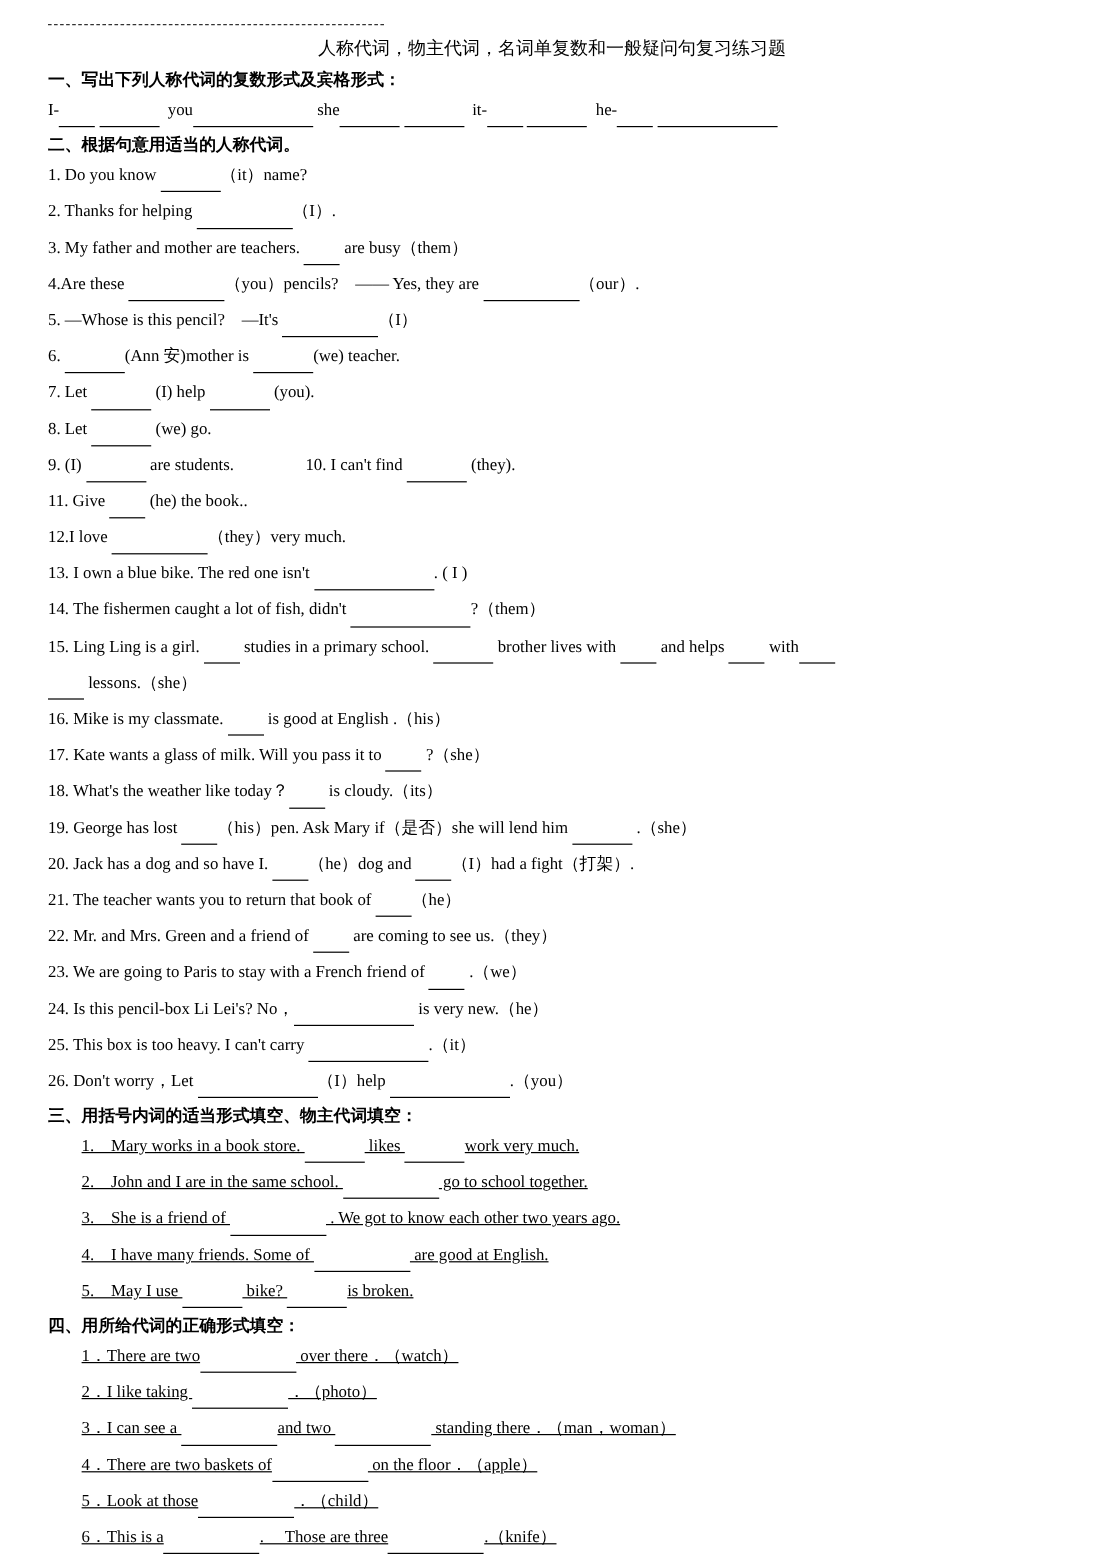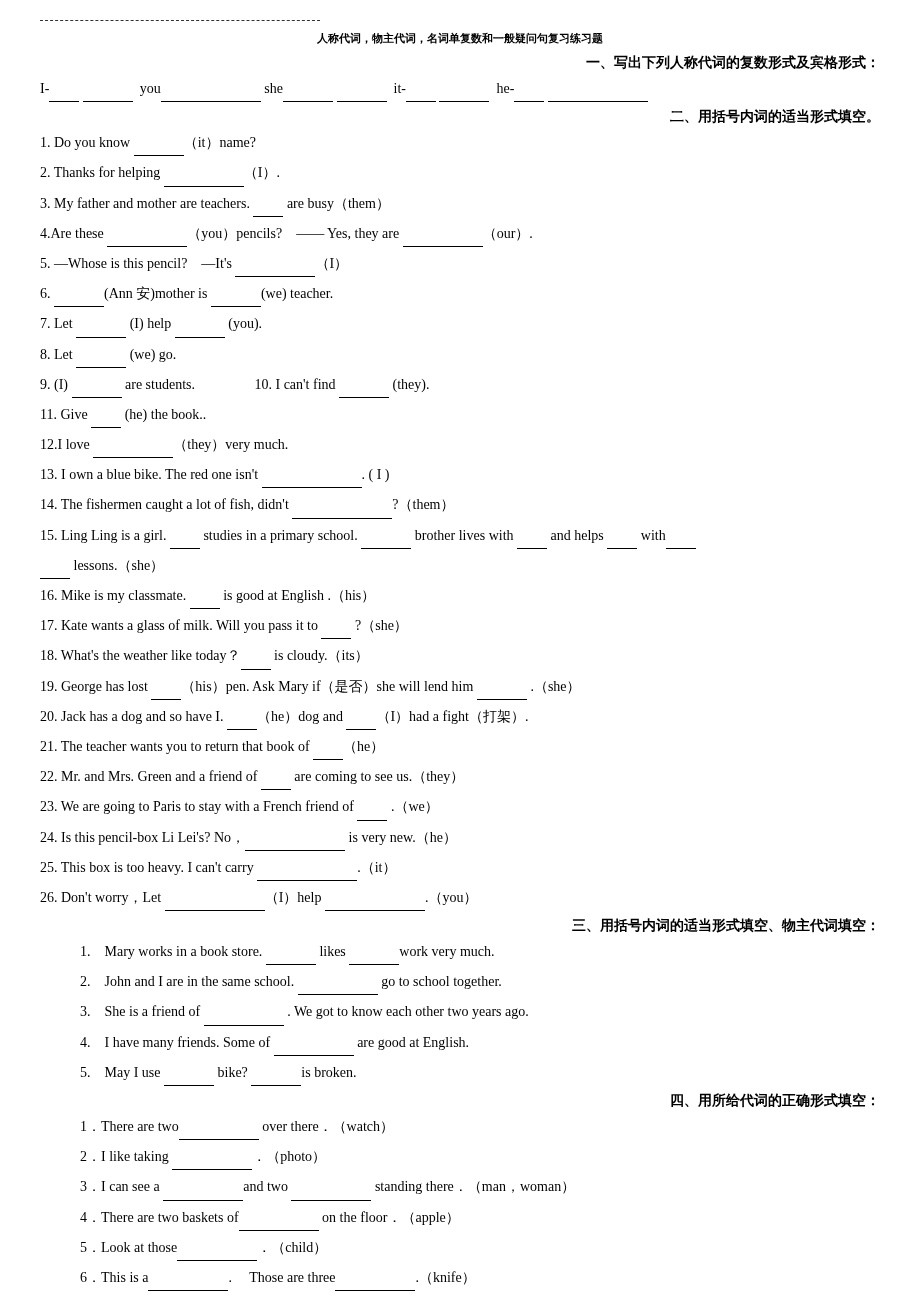--- a/index.html
+++ b/index.html
@@ -16,29 +16,28 @@
       color: #000;
       padding: 20px 40px;
     }
     .divider-top {
       border-top: 1px dashed #333;
       margin-bottom: 10px;
       width: 280px;
     }
     .title {
       text-align: center;
-      font-size: 11px;
-      font-weight: bold;
+      font-size: 15px;
+      font-weight: normal;
       margin-bottom: 8px;
     }
     .section-header {
       font-size: 14px;
       font-weight: bold;
       margin: 6px 0 4px 0;
-      text-align: right;
     }
     .line {
       margin: 4px 0;
       line-height: 1.8;
     }
     .blank {
       display: inline-block;
       border-bottom: 1px solid #000;
       min-width: 50px;
       text-align: center;
@@ -52,21 +51,22 @@
       display: inline-block;
       border-bottom: 1px solid #000;
       min-width: 80px;
     }
     .blank-xl {
       display: inline-block;
       border-bottom: 1px solid #000;
       min-width: 100px;
     }
     .indent {
-      margin-left: 40px;
+      margin-left: 28px;
+      text-decoration: underline;
     }
   </style>
 </head>
 <body>
 
 <div class="divider-top"></div>
 
 <div class="title">人称代词，物主代词，名词单复数和一般疑问句复习练习题</div>
 
 <div class="section-header">一、写出下列人称代词的复数形式及宾格形式：</div>
@@ -75,21 +75,21 @@
   <span class="blank">&nbsp;&nbsp;&nbsp;&nbsp;&nbsp;&nbsp;</span>
   &nbsp;you<span class="blank-xl">&nbsp;&nbsp;&nbsp;&nbsp;&nbsp;&nbsp;&nbsp;&nbsp;&nbsp;</span>
   she<span class="blank">&nbsp;&nbsp;&nbsp;&nbsp;&nbsp;</span>
   <span class="blank">&nbsp;&nbsp;&nbsp;&nbsp;&nbsp;</span>
   &nbsp;it-<span class="blank-sm">&nbsp;&nbsp;&nbsp;&nbsp;</span>
   <span class="blank">&nbsp;&nbsp;&nbsp;&nbsp;&nbsp;</span>
   &nbsp;he-<span class="blank-sm">&nbsp;&nbsp;&nbsp;&nbsp;</span>
   <span class="blank-xl">&nbsp;&nbsp;&nbsp;&nbsp;&nbsp;&nbsp;&nbsp;&nbsp;&nbsp;&nbsp;</span>
 </div>
 
-<div class="section-header">二、用括号内词的适当形式填空。</div>
+<div class="section-header">二、根据句意用适当的人称代词。</div>
 
 <div class="line">
   1. Do you know <span class="blank">&nbsp;&nbsp;&nbsp;&nbsp;&nbsp;&nbsp;</span>（it）name?
 </div>
 <div class="line">
   2. Thanks for helping <span class="blank-lg">&nbsp;&nbsp;&nbsp;&nbsp;&nbsp;&nbsp;&nbsp;</span>（I）.
 </div>
 <div class="line">
   3. My father and mother are teachers. <span class="blank-sm">&nbsp;&nbsp;&nbsp;&nbsp;&nbsp;</span> are busy（them）
 </div>

